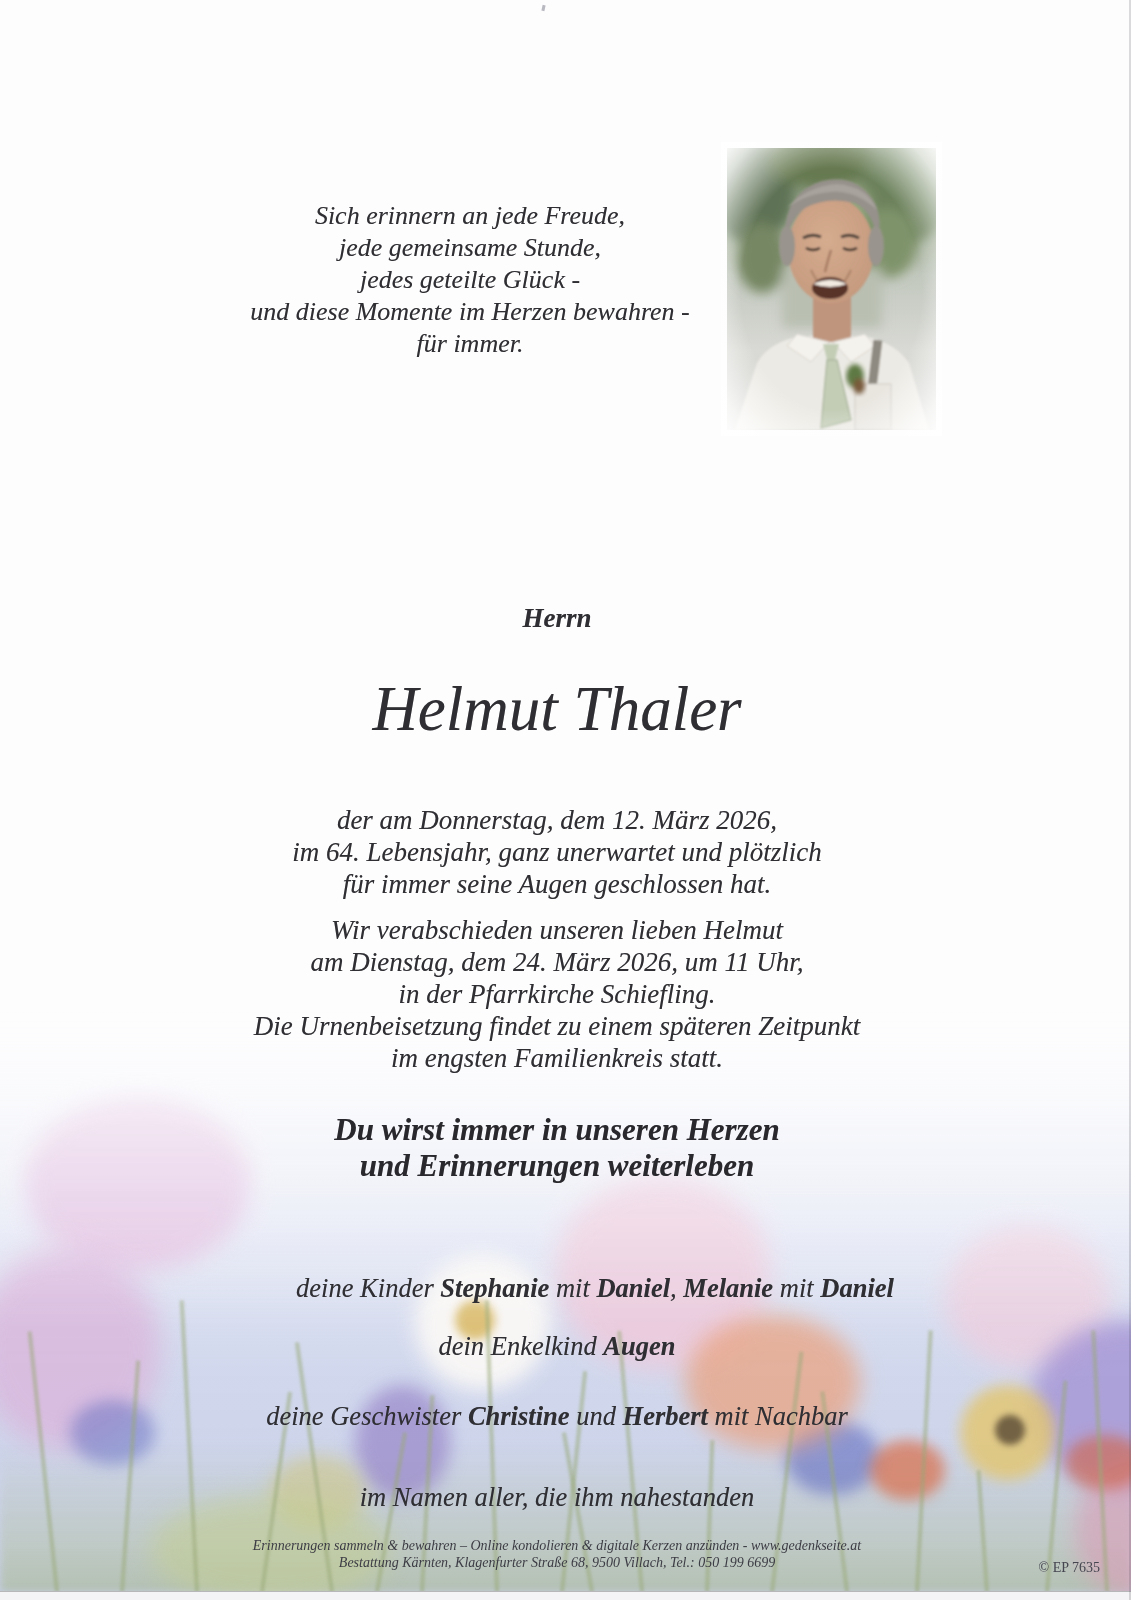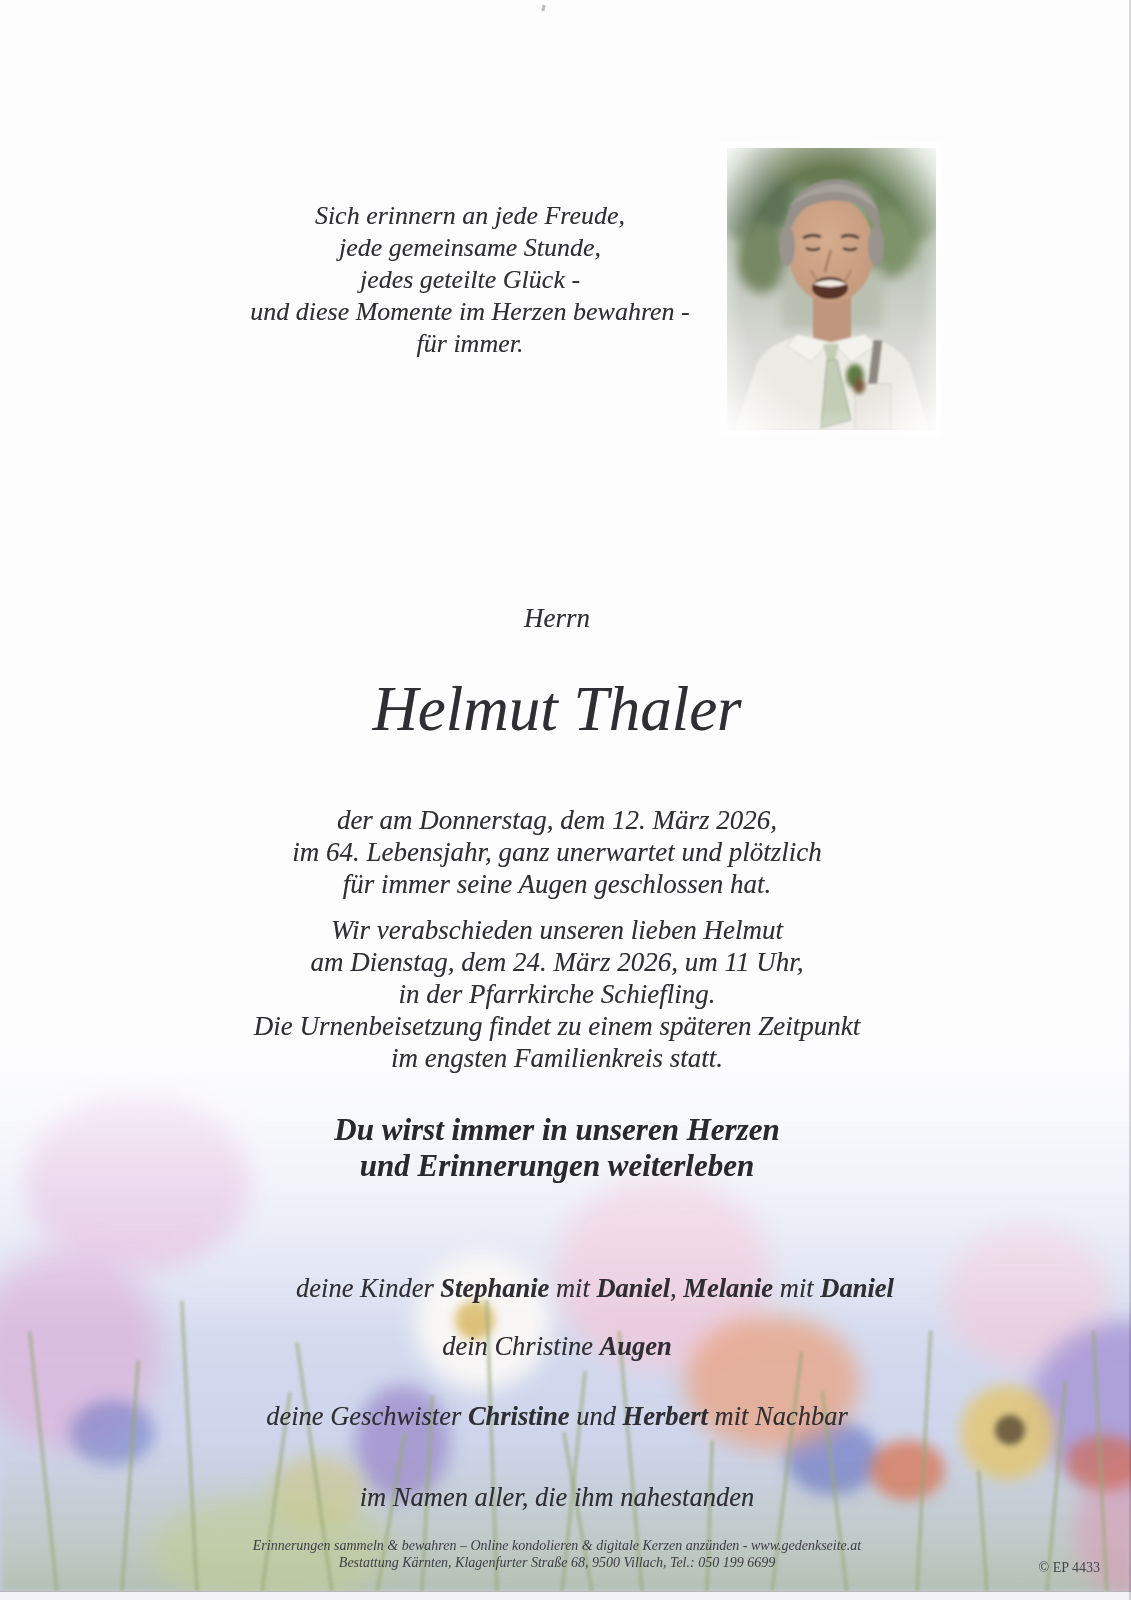--- a/index.html
+++ b/index.html
@@ -10,21 +10,21 @@
     color:#2f2f33;
   }
   
   .tblock{
     position:absolute; left:0; width:1114px; text-align:center;
     font-style:italic; white-space:pre-line; z-index:5;
     text-shadow:0 0 0.6px rgba(40,40,45,0.35);
   }
   .quote{ top:200px; width:940px; font-size:26px; line-height:32px; }
   .intro{ top:470px; font-size:27px; line-height:32px; }
-  .salutation{ top:603px; font-size:27px; }
+  .salutation{ top:603px; font-size:27px;font-weight:bold; }
   .deceased{ top:672px; font-size:63px; line-height:74px; font-weight:normal; margin:0; }
   .death{ top:804px; font-size:27px; line-height:32px; }
   .service{ top:914px; font-size:27px; line-height:32px; }
   .memory{ top:1112px; font-size:31px; line-height:36px; font-weight:bold; color:#29292d; }
   .family{ font-size:26.5px; line-height:32px; }
   .family .b{ font-weight:bold; }
   .fam1{ top:1272px;margin-left:38px; }
   .fam2{ top:1330px; }
   .fam3{ top:1400px; }
   .closing{ top:1482px; font-size:26.5px; }
@@ -195,23 +195,23 @@
 im 64. Lebensjahr, ganz unerwartet und plötzlich
 für immer seine Augen geschlossen hat.</div>
   <div class="tblock service">Wir verabschieden unseren lieben Helmut
 am Dienstag, dem 24. März 2026, um 11 Uhr,
 in der Pfarrkirche Schiefling.
 Die Urnenbeisetzung findet zu einem späteren Zeitpunkt
 im engsten Familienkreis statt.</div>
   <div class="tblock memory">Du wirst immer in unseren Herzen
 und Erinnerungen weiterleben</div>
   <div class="tblock family fam1"><span>deine Kinder </span><span class="b">Stephanie</span><span> mit </span><span class="b">Daniel</span><span>, </span><span class="b">Melanie</span><span> mit </span><span class="b">Daniel</span></div>
-  <div class="tblock family fam2"><span>dein Christine </span><span class="b">Augen</span></div>
+  <div class="tblock family fam2"><span>dein Enkelkind </span><span class="b">Augen</span></div>
   <div class="tblock family fam3"><span>deine Geschwister </span><span class="b">Christine</span><span> und </span><span class="b">Herbert</span><span> mit Nachbar</span></div>
   <div class="tblock closing">im Namen aller, die ihm nahestanden</div>
   <div class="tblock footer">Erinnerungen sammeln &amp; bewahren – Online kondolieren &amp; digitale Kerzen anzünden - www.gedenkseite.at
 Bestattung Kärnten, Klagenfurter Straße 68, 9500 Villach, Tel.: 050 199 6699</div>
-  <div class="print-code">© EP 4433</div>
+  <div class="print-code">© EP 7635</div>
 
   <div class="bottom-strip"></div>
   <div class="edge-right"></div>
   <div class="scan-artifact"></div>
 </div>
 
 </body></html>

